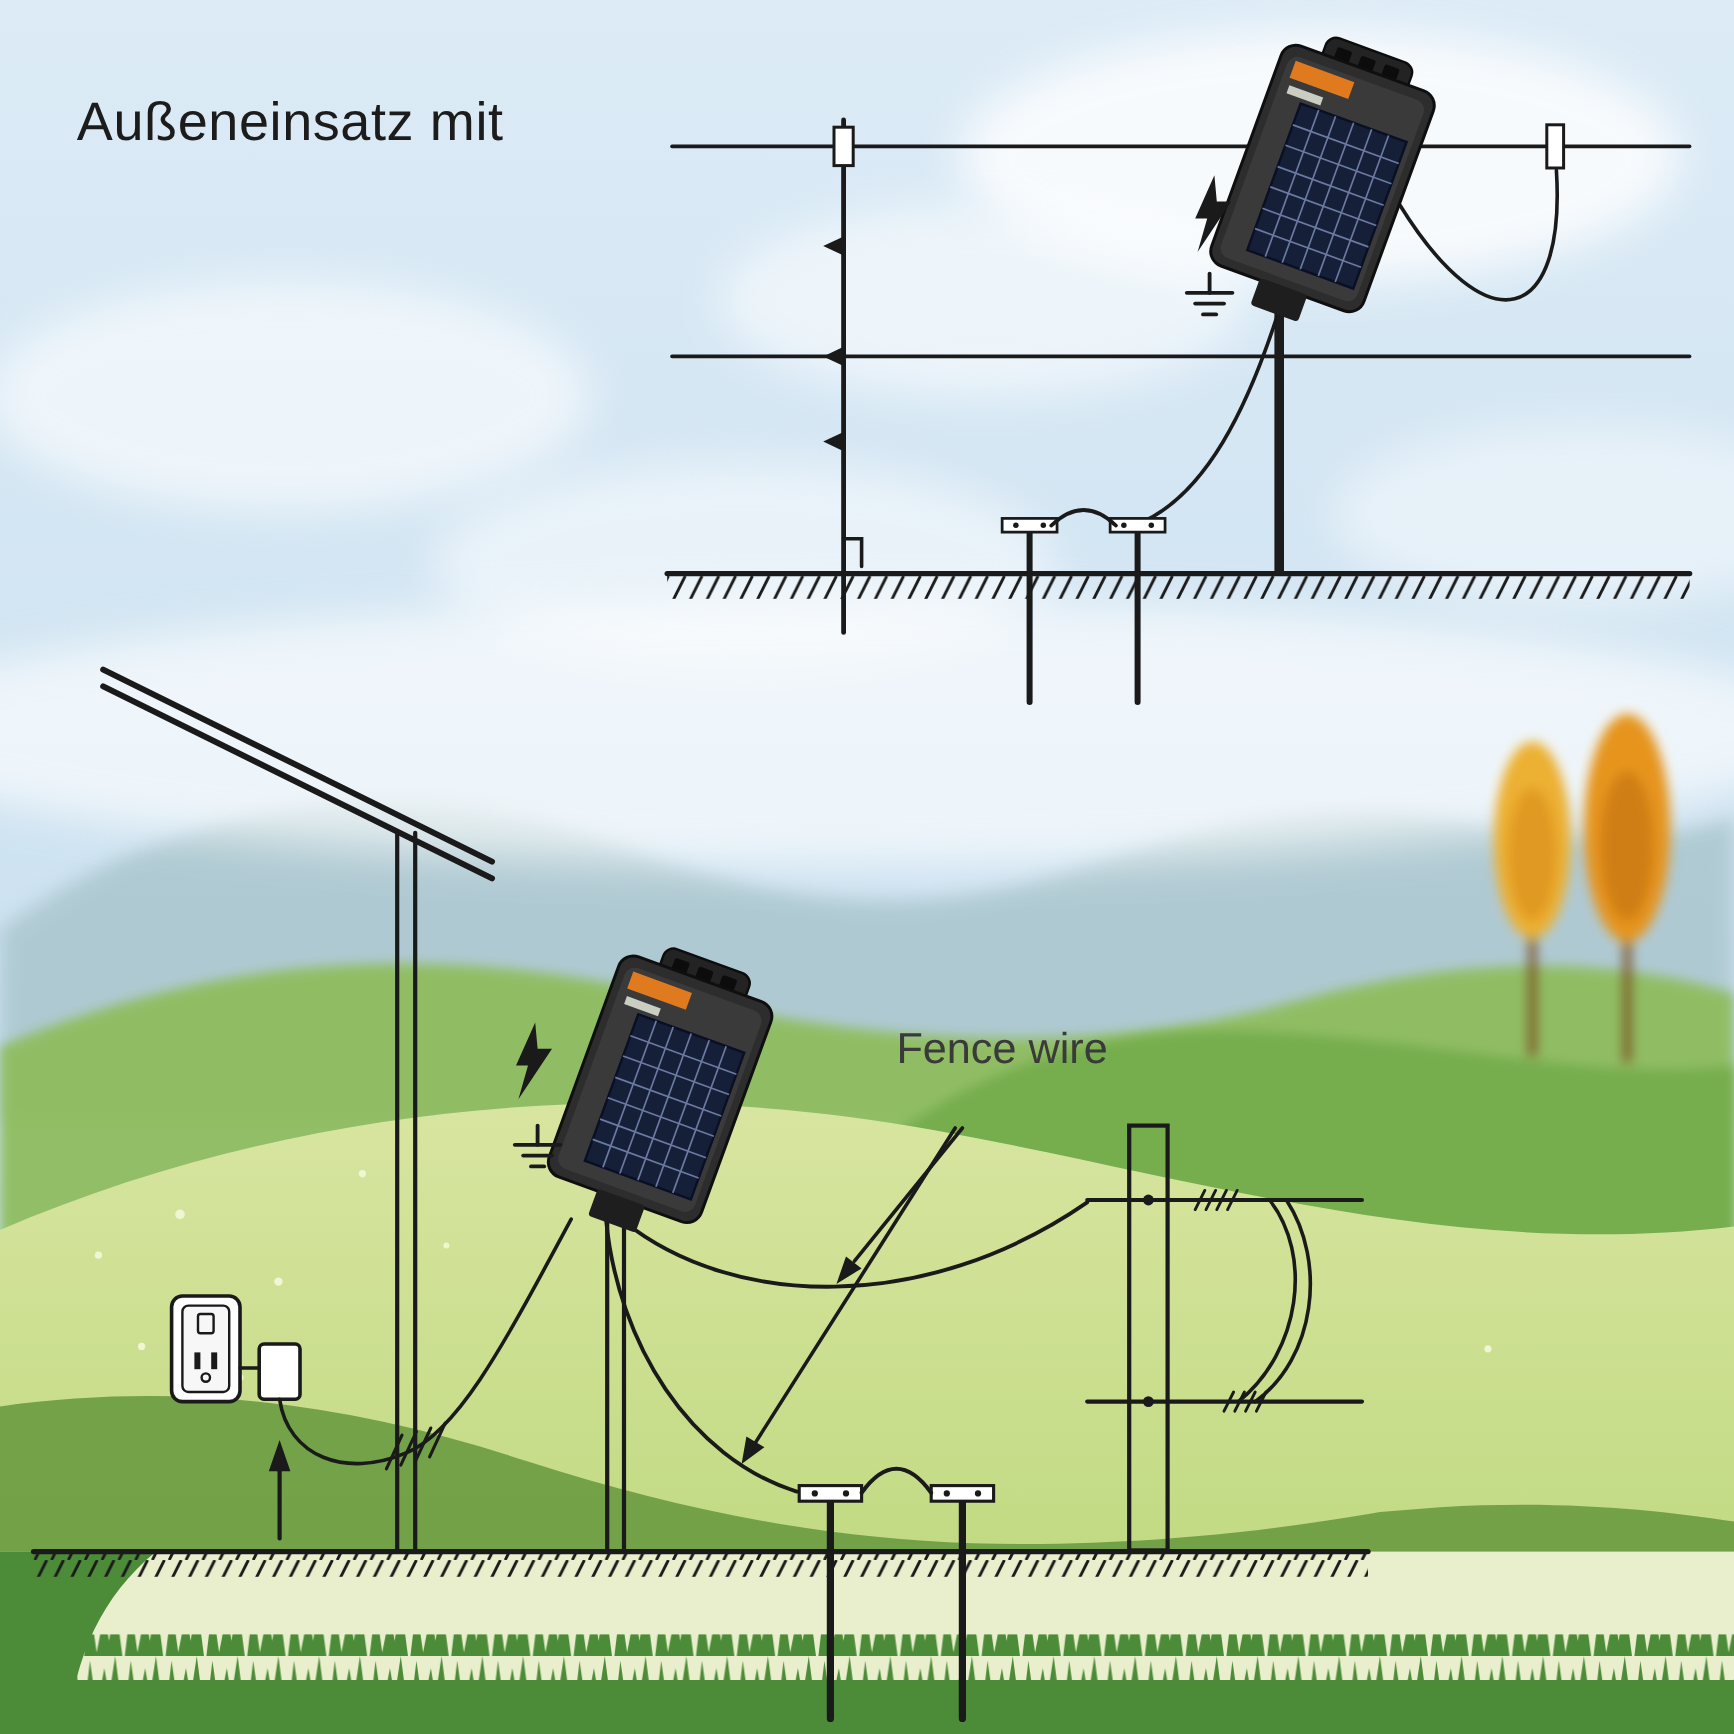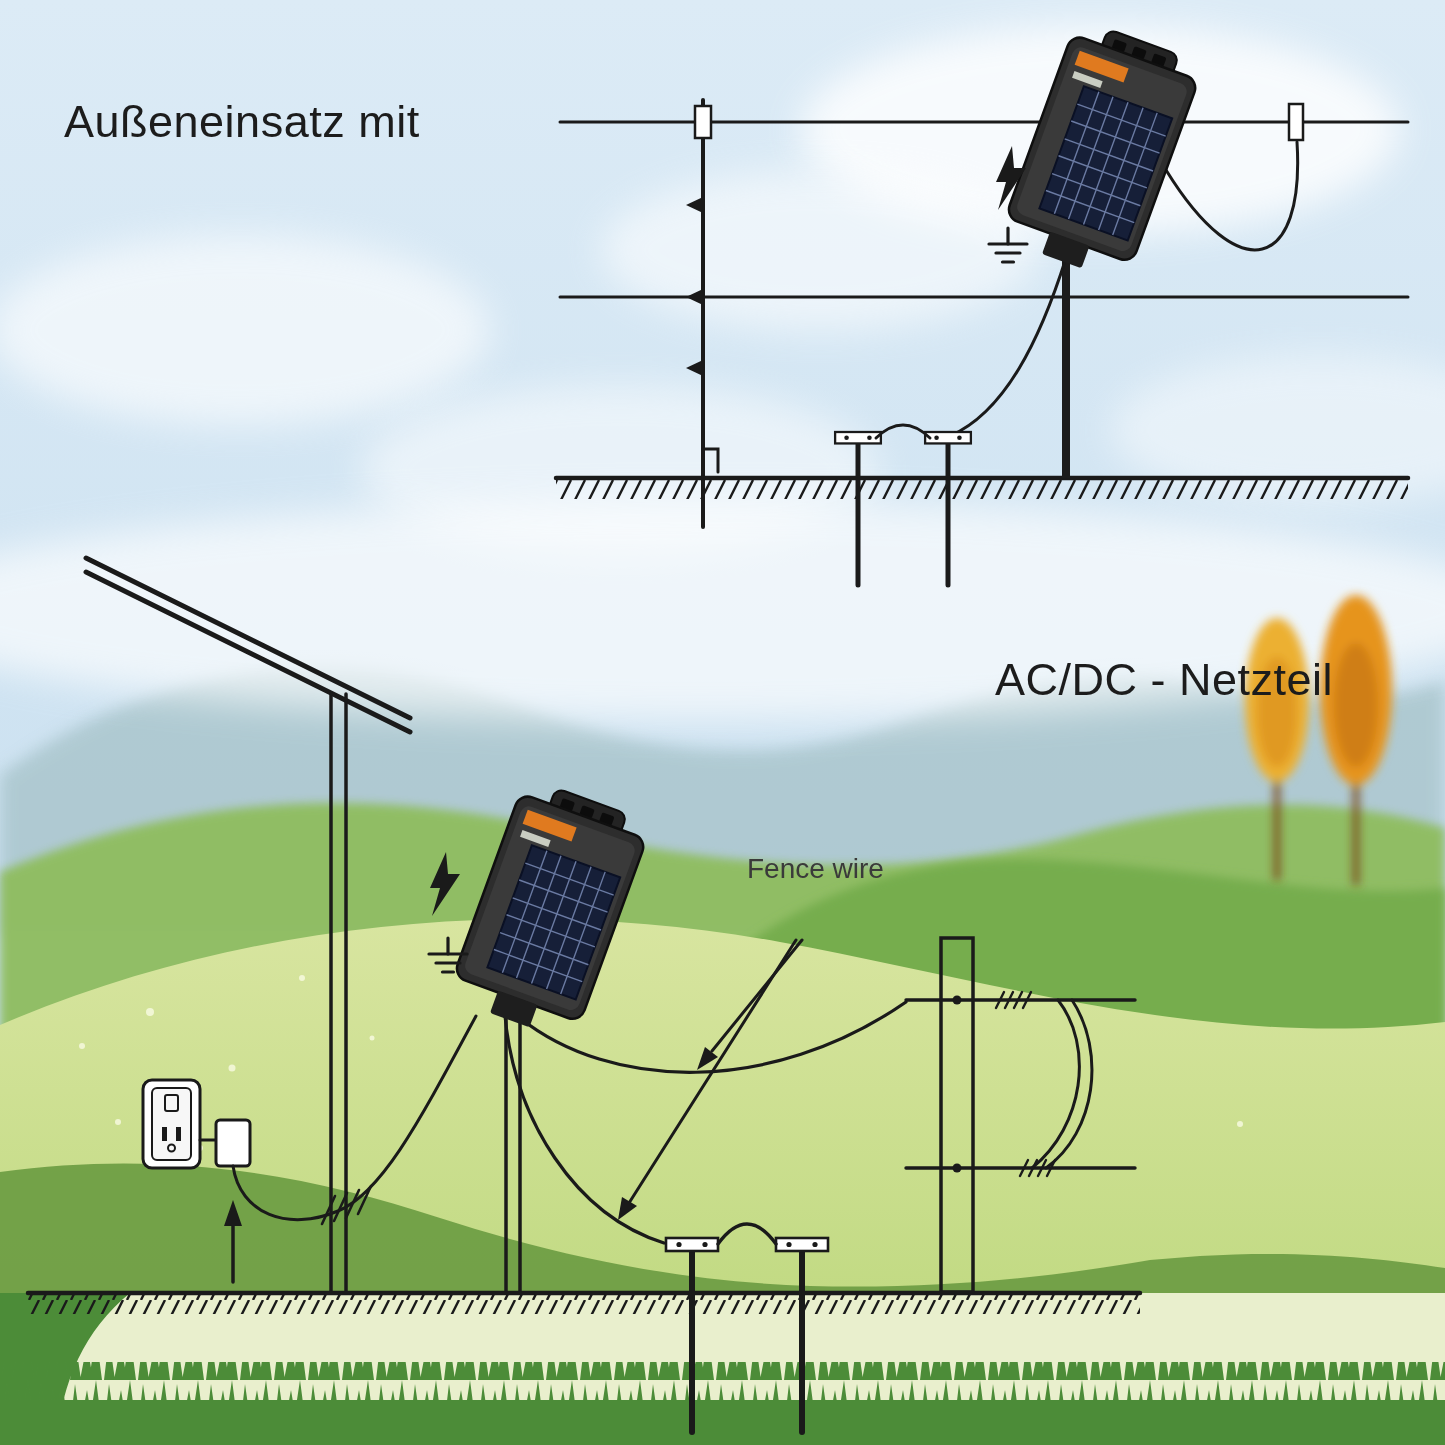--- a/index.html
+++ b/index.html
@@ -1,21 +1,21 @@
 <!DOCTYPE html>
 <html style="--line: #1a1a1a; --text: #1c1c1c; --text-soft: #3a3a3a; --accent-orange: #e07a1f; --device-body: #2d2d2d; --device-face: #3a3a3a; --solar-panel: #161f38; --panel-grid: #6a7aa2; --sky: #cde2f1; --hill-far: #a8c4cb; --hill-mid: #8fbd5e; --hill-right: #76ad4e; --hill-light: #cfe098; --hill-dark: #6f9e45; --soil-pale: #e9efcd; --grass-dark: #4c8c38; --tree-orange: #e6941f; --tree-yellow: #ecb030;"><head>
 <meta charset="utf-8">
 <style>
   html,body{margin:0;padding:0;background:#fff;}
   .canvas{position:relative;width:1445px;height:1445px;overflow:hidden;
           font-family:"Liberation Sans",sans-serif;background:#fff;}
   .canvas svg{position:absolute;left:0;top:0;}
   .lbl{position:absolute;color:var(--text,#1c1c1c);white-space:nowrap;}
   .big{font-size:45px;line-height:1.32;letter-spacing:0.5px;}
-  .med{font-size:28px;line-height:1.34;color:var(--text-soft,#3a3a3a);}
+  .med{font-size:36px;line-height:1.34;color:var(--text-soft,#3a3a3a);}
   
   .ln{stroke:var(--line,#1a1a1a);fill:none;stroke-linecap:round;}
   .fl{fill:var(--line,#1a1a1a);}
   .wfill{fill:#ffffff;stroke:var(--line,#1a1a1a);}
   .devbody{fill:var(--device-body,#2d2d2d);}
   .devface{fill:var(--device-face,#3a3a3a);}
   .panel{fill:var(--solar-panel,#161f38);}
   .pgrid{stroke:var(--panel-grid,#6a7aa2);fill:none;}
   .accent{fill:var(--accent-orange,#e07a1f);}
   .hillfar{fill:var(--hill-far,#a8c4cb);}
@@ -243,26 +243,25 @@
       <line class="ln" x1="796" y1="940" x2="629" y2="1203" stroke-width="3"></line>
       <polygon class="fl" points="618,1220 622,1197 637,1206"></polygon>
     </g>
     <g>
       <line class="ln" x1="233" y1="1282" x2="233" y2="1226" stroke-width="3.5"></line>
       <polygon class="fl" points="233,1200 224,1226 242,1226"></polygon>
     </g>
   </g>
 </svg>
 
-<div class="lbl big" style="left:64px;top:92px">
+<div class="lbl big" style="left:64px;top:72px">
   <div>Außeneinsatz mit</div>
 </div>
 
 <div class="lbl big" style="left:995px;top:650px">
-  <div>AC/DC - Netzteil</div>
 </div>
 
 <div class="lbl med" style="left:747px;top:850px">
   <div>Fence wire</div>
 </div>
 
 
 </div>
 
 </body></html>

